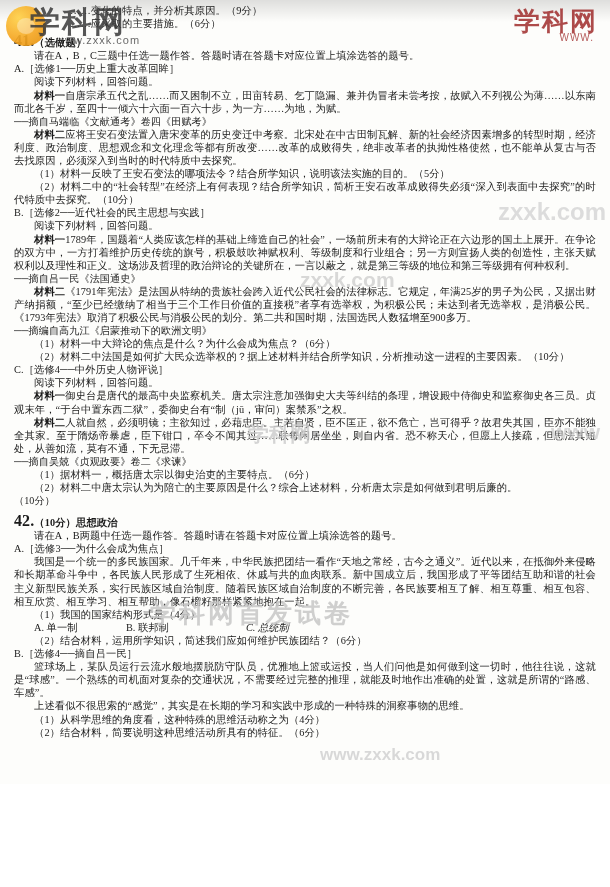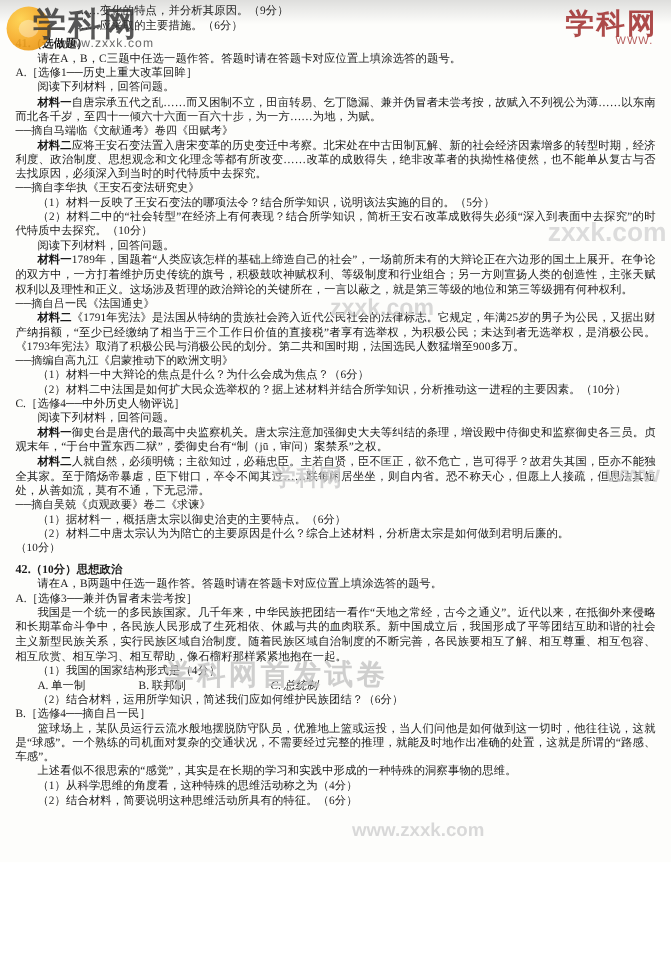--- a/index.html
+++ b/index.html
@@ -27,21 +27,21 @@
     line-height: 13.1px;
     text-align: justify;
     margin: 0;
     white-space: pre-wrap;
     letter-spacing: 0.1px;
   }
   .indent2 { text-indent: 20px; }
   .bold { font-weight: bold; }
   .qnum {
     font-weight: bold;
-    font-size: 11px;
+    font-size: 16px;
   }
   .src {
     text-align: left;
     font-size: 10.1px;
     line-height: 13px;
   }
   .gap { height: 4px; }
   .gap2 { height: 7px; }
   .optrow {
     display: flex;
@@ -193,24 +193,24 @@
     <div class="gap"></div>
 
     <div class="ln"><span class="qnum">41.</span><span class="bold">（选做题）</span></div>
     <div class="ln indent2">请在A，B，C三题中任选一题作答。答题时请在答题卡对应位置上填涂选答的题号。</div>
 
     <div class="ln">A.［选修1──历史上重大改革回眸］</div>
     <div class="ln indent2">阅读下列材料，回答问题。</div>
     <div class="ln indent2"><span class="bold">材料一</span><span>自唐宗承五代之乱……而又困制不立，田亩转易、乞丁隐漏、兼并伪冒者未尝考按，故赋入不列视公为薄……以东南而北各千岁，至四十一倾六十六面一百六十步，为一方……为地，为赋。</span></div>
     <div class="ln src">──摘自马端临《文献通考》卷四《田赋考》</div>
     <div class="ln indent2"><span class="bold">材料二</span><span>应将王安石变法置入唐宋变革的历史变迁中考察。北宋处在中古田制瓦解、新的社会经济因素增多的转型时期，经济利度、政治制度、思想观念和文化理念等都有所改变……改革的成败得失，绝非改革者的执拗性格使然，也不能单从复古与否去找原因，必须深入到当时的时代特质中去探究。</span></div>
-    <div class="ln src">──摘自李华执《王安石变法研究史》</div>
     <div class="ln indent2">（1）材料一反映了王安石变法的哪项法令？结合所学知识，说明该法实施的目的。（5分）</div>
     <div class="ln indent2">（2）材料二中的“社会转型”在经济上有何表现？结合所学知识，简析王安石改革成败得失必须“深入到表面中去探究”的时代特质中去探究。（10分）</div>
 
+    <div class="ln">B.［选修2──近代社会的民主思想与实践］</div>
     <div class="ln indent2">阅读下列材料，回答问题。</div>
     <div class="ln indent2"><span class="bold">材料一</span><span>1789年，国题着“人类应该怎样的基础上缔造自己的社会”，一场前所未有的大辩论正在六边形的国土上展开。在争论的双方中，一方打着维护历史传统的旗号，积极鼓吹神赋权利、等级制度和行业组合；另一方则宣扬人类的创造性，主张天赋权利以及理性和正义。这场涉及哲理的政治辩论的关键所在，一言以蔽之，就是第三等级的地位和第三等级拥有何种权利。</span></div>
     <div class="ln src">──摘自吕一民《法国通史》</div>
     <div class="ln indent2"><span class="bold">材料二</span><span>《1791年宪法》是法国从特纳的贵族社会跨入近代公民社会的法律标志。它规定，年满25岁的男子为公民，又据出财产纳捐额，“至少已经缴纳了相当于三个工作日价值的直接税”者享有选举权，为积极公民；未达到者无选举权，是消极公民。《1793年宪法》取消了积极公民与消极公民的划分。第二共和国时期，法国选民人数猛增至900多万。</span></div>
     <div class="ln src">──摘编自高九江《启蒙推动下的欧洲文明》</div>
     <div class="ln indent2">（1）材料一中大辩论的焦点是什么？为什么会成为焦点？（6分）</div>
     <div class="ln indent2">（2）材料二中法国是如何扩大民众选举权的？据上述材料并结合所学知识，分析推动这一进程的主要因素。（10分）</div>
 
     <div class="ln">C.［选修4──中外历史人物评说］</div>
     <div class="ln indent2">阅读下列材料，回答问题。</div>
@@ -219,21 +219,21 @@
     <div class="ln src">──摘自吴兢《贞观政要》卷二《求谏》</div>
     <div class="ln indent2">（1）据材料一，概括唐太宗以御史治吏的主要特点。（6分）</div>
     <div class="ln indent2">（2）材料二中唐太宗认为为陪亡的主要原因是什么？综合上述材料，分析唐太宗是如何做到君明后廉的。</div>
     <div class="ln src">（10分）</div>
 
     <div class="gap2"></div>
 
     <div class="ln"><span class="qnum">42.</span><span class="bold">（10分）思想政治</span></div>
     <div class="ln indent2">请在A，B两题中任选一题作答。答题时请在答题卡对应位置上填涂选答的题号。</div>
 
-    <div class="ln">A.［选修3──兼并伪冒者未尝考按］</div>
+    <div class="ln">A.［选修3──为什么会成为焦点］</div>
     <div class="ln indent2">我国是一个统一的多民族国家。几千年来，中华民族把团结一看作“天地之常经，古今之通义”。近代以来，在抵御外来侵略和长期革命斗争中，各民族人民形成了生死相依、休戚与共的血肉联系。新中国成立后，我国形成了平等团结互助和谐的社会主义新型民族关系，实行民族区域自治制度。随着民族区域自治制度的不断完善，各民族要相互了解、相互尊重、相互包容、相互欣赏、相互学习、相互帮助，像石榴籽那样紧紧地抱在一起。</div>
     <div class="ln indent2">（1）我国的国家结构形式是（4分）</div>
     <div class="optrow" style="margin-left:20px">
       <span class="opt-a">A. 单一制</span>
       <span class="opt-b">B. 联邦制</span>
       <span class="opt-c">C. 总统制</span>
     </div>
     <div class="ln indent2">（2）结合材料，运用所学知识，简述我们应如何维护民族团结？（6分）</div>
 
     <div class="ln">B.［选修4──摘自吕一民］</div>

